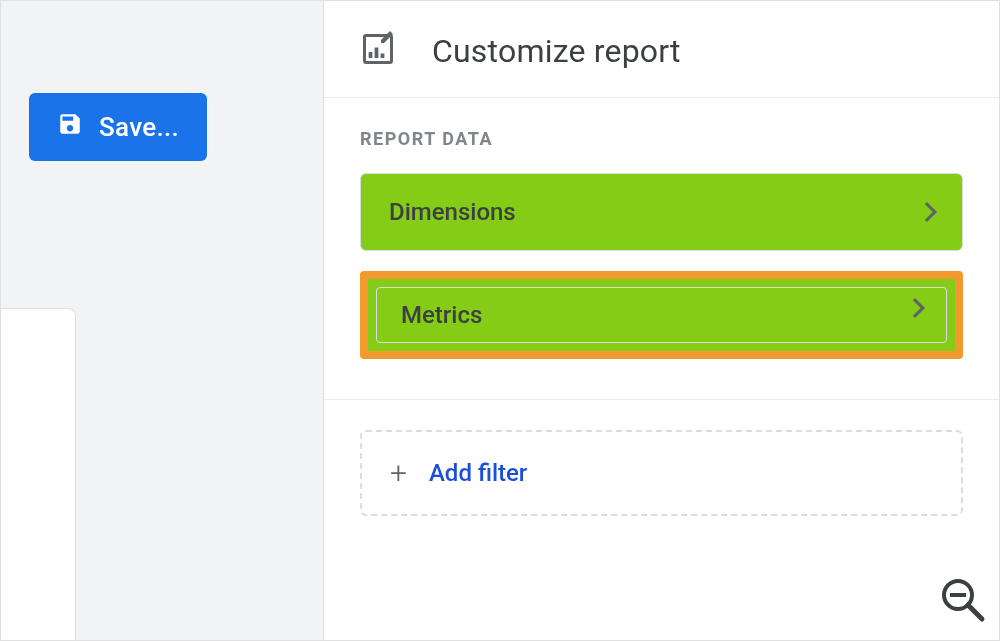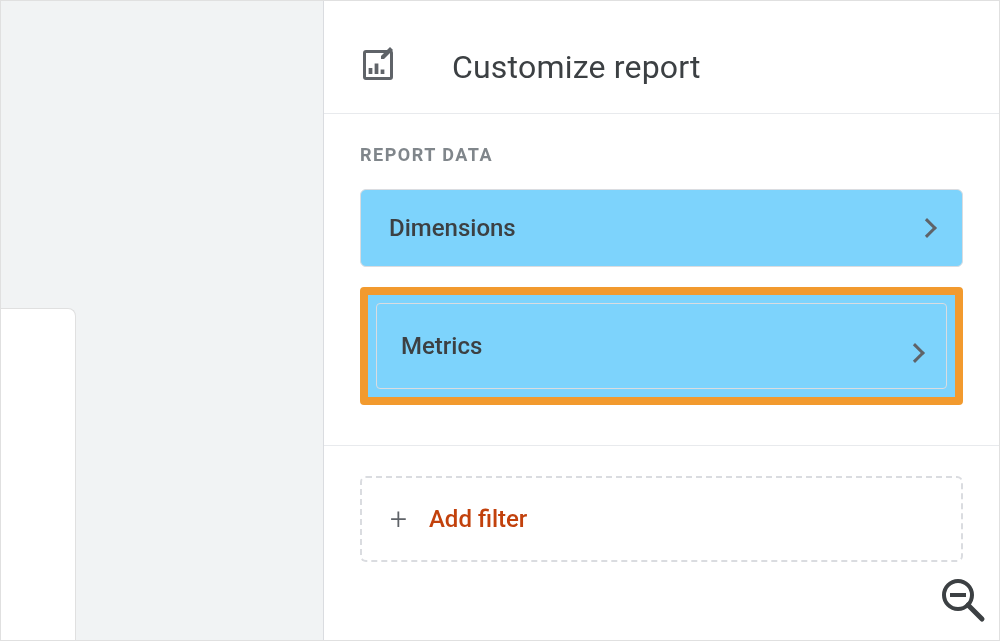--- a/index.html
+++ b/index.html
@@ -61,22 +61,21 @@
     .right-panel {
       flex: 1;
       background: #fff;
       position: relative;
     }
     .header {
       display: flex;
       align-items: center;
       padding: 30px 36px 26px 36px;
       border-bottom: 1px solid #e8eaed;
-      gap: 56px;
-      margin-top: 16px;
+      gap: 36px;
     }
     .header svg {
       width: 36px;
       height: 36px;
     }
     .header-title {
       font-size: 32px;
       font-weight: 400;
       color: #3c4043;
       letter-spacing: 0.2px;
@@ -94,33 +93,33 @@
     }
     .option-card {
       display: flex;
       align-items: center;
       justify-content: space-between;
       padding: 24px 28px;
       border: 1px solid #dadce0;
       border-radius: 6px;
       margin-bottom: 20px;
       cursor: pointer;
-      background: #7dd3fc;
+      background: #84cc16;
     }
     .option-card.highlighted-wrap {
       padding: 8px;
       border: 8px solid #f29a2e;
       border-radius: 4px;
       margin-bottom: 20px;
     }
     .option-card.highlighted-wrap .option-inner {
       display: flex;
-      align-items: flex-end;
+      align-items: flex-start;
       justify-content: space-between;
-      padding: 28px 24px;
+      padding: 13px 24px;
       border: 1px solid #dadce0;
       border-radius: 4px;
       width: 100%;
       gap: 27px;
     }
     .option-label {
       font-size: 24px;
       font-weight: 500;
       color: #3c4043;
     }
@@ -142,41 +141,49 @@
     }
     .plus-icon {
       font-size: 30px;
       color: #5f6368;
       font-weight: 300;
       line-height: 1;
     }
     .add-filter-label {
       font-size: 24px;
       font-weight: 500;
-      color: #c2410c;
+      color: #1d4ed8;
     }
     .zoom-out-icon {
       position: absolute;
       bottom: 14px;
       right: 14px;
       cursor: pointer;
     }
     .zoom-out-icon svg {
       width: 48px;
       height: 48px;
     }
     .section-filter {
       padding: 30px 36px 20px 36px;
     }
   </style>
 </head>
 <body>
 
 <div class="container">
   <div class="left-panel">
+    <button class="save-button">
+      <span>
+        <svg viewBox="0 0 24 24">
+            <path d="M17 3H5c-1.1 0-2 .9-2 2v14c0 1.1.9 2 2 2h14c1.1 0 2-.9 2-2V7l-4-4zm-5 16c-1.66 0-3-1.34-3-3s1.34-3 3-3 3 1.34 3 3-1.34 3-3 3zm3-10H5V5h10v4z"></path>
+          </svg>
+      </span>
+      <span>Save...</span>
+    </button>
     <div class="white-tab"></div>
   </div>
 
   <div class="right-panel">
     <div class="header">
       <span>
         <svg viewBox="0 0 24 24" fill="none" stroke="#5f6368" stroke-width="2">
           <rect x="3" y="3" width="18" height="18" rx="1" fill="none"></rect>
           <line x1="7" y1="14" x2="7" y2="18" stroke-width="2.5"></line>
           <line x1="11" y1="11" x2="11" y2="18" stroke-width="2.5"></line>

